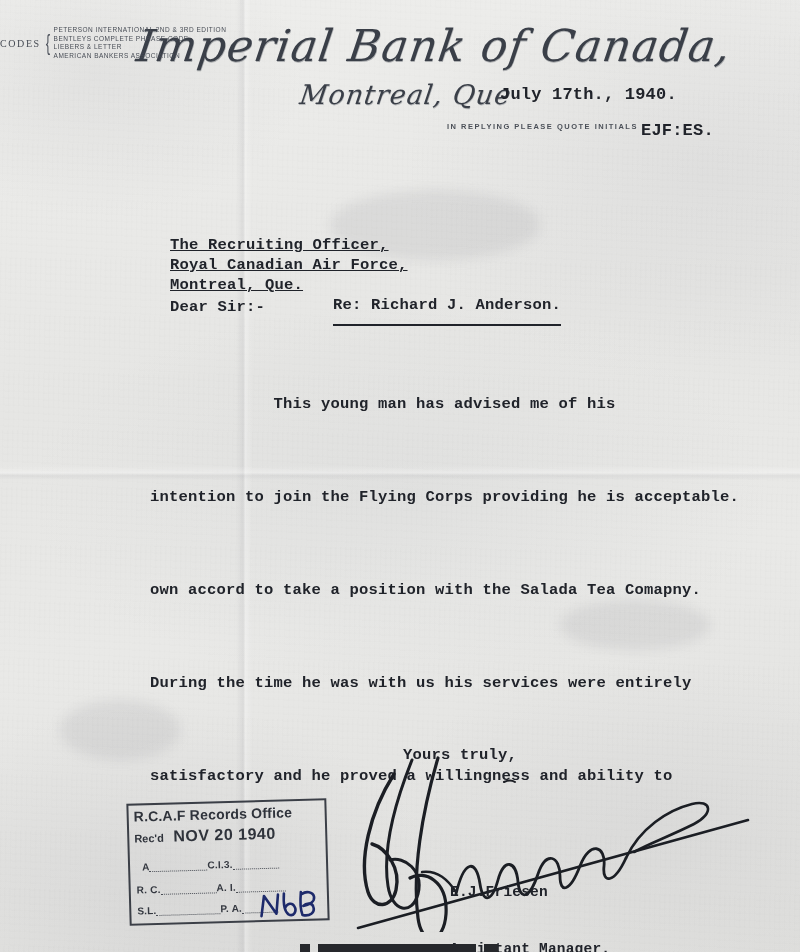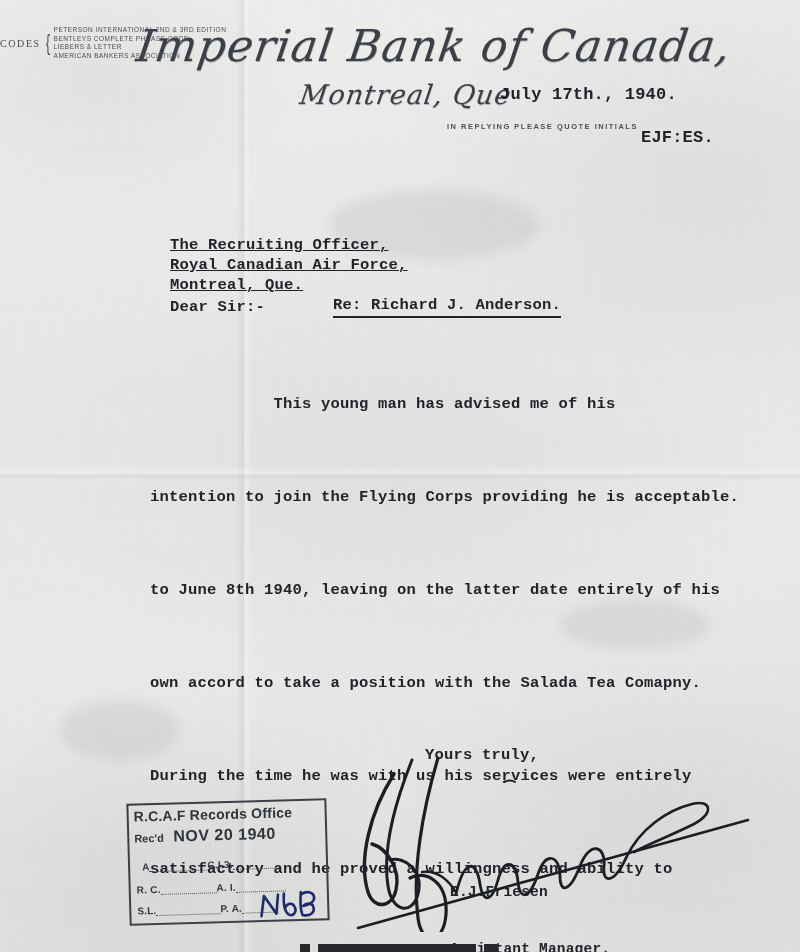--- a/index.html
+++ b/index.html
@@ -130,39 +130,39 @@
   }
   #date-line { left: 500px; top: 85px; font-size: 17px; }
   #reply-note {
     left: 447px; top: 122px;
     font-size: 7.5px;
     letter-spacing: 1.5px;
     font-family: "Liberation Sans", sans-serif;
     font-weight: 700;
     color: #4b5058;
   }
-  #initials { left: 641px; top: 128px; font-size: 17px; }
+  #initials { left: 641px; top: 121px; font-size: 17px; }
   #addressee { left: 170px; top: 235px; font-size: 15.5px; line-height: 20px; text-decoration: underline; }
   #salutation { left: 170px; top: 298px; font-size: 15.5px; }
   #subject {
     left: 333px; top: 296px;
     font-size: 15.5px;
     border-bottom: 2px solid #20232a;
-    padding-bottom: 2px;
+    padding-bottom: 10px;
   }
   #body {
     left: 150px;
     top: 327px;
     width: 650px;
     font-size: 15.5px;
     line-height: 31px;
   }
   #body .p { margin: 0; white-space: pre; }
   #body .p + .p { margin-top: 0; }
-  #closing { left: 425px; top: 746px; font-size: 15.5px; }
+  #closing { left: 403px; top: 746px; font-size: 15.5px; }
   #signer { left: 450px; top: 845px; font-size: 14.5px; line-height: 19px; }
   
   #signature {
     position: absolute;
     left: 352px;
     top: 752px;
     width: 420px;
     height: 180px;
     pointer-events: none;
   }
@@ -289,21 +289,20 @@
 Royal Canadian Air Force,
 Montreal, Que.</div>
 
   <div class="ink tw" id="salutation">Dear Sir:-</div>
 
   <div class="ink tw" id="subject">Re: Richard J. Anderson.</div>
 
   <div class="ink tw" id="body">
     <div class="p">             This young man has advised me of his</div>
     <div class="p">intention to join the Flying Corps providing he is acceptable.</div>
-    <div class="p">to June 8th 1940, leaving on the latter date entirely of his</div>
     <div class="p">own accord to take a position with the Salada Tea Comapny.</div>
     <div class="p">During the time he was with us his services were entirely</div>
     <div class="p">satisfactory and he proved a willingness and ability to</div>
     
     
     
     
     
   </div>
 

